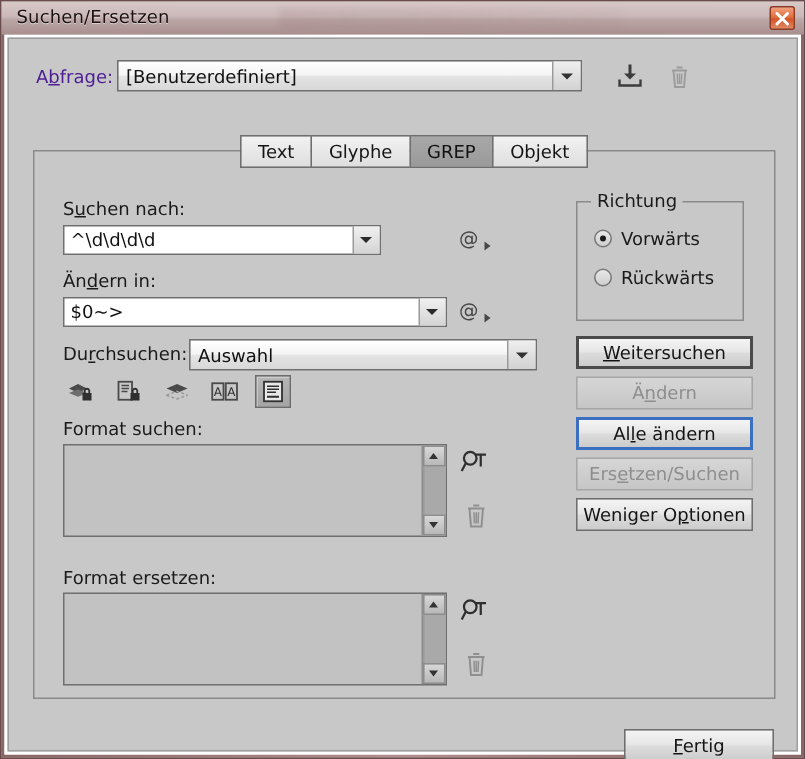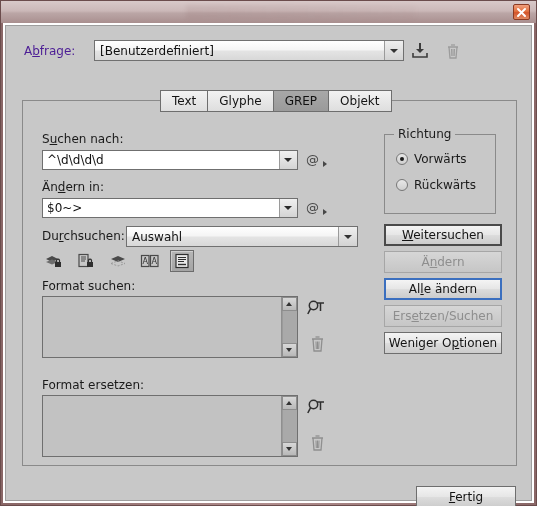--- a/index.html
+++ b/index.html
@@ -123,21 +123,21 @@
   }
   .combo .carrow i {
     position: absolute;
     left: 5px; top: 8px;
     width: 0; height: 0;
     border-left: 4px solid transparent;
     border-right: 4px solid transparent;
     border-top: 4px solid #333;
   }
   #combo-abfrage {
-    left: 70px; top: 0;
+    left: 54px; top: 0;
     width: 310px;
   }
   .icon-btn {
     position: absolute;
     width: 22px; height: 20px;
     cursor: pointer;
   }
   #btn-save-query { left: 385px; top: 1px; }
   #btn-delete-query { left: 418px; top: 1px; }
 
@@ -214,21 +214,21 @@
     background: linear-gradient(to bottom, #f0f0f0, #d4d4d4);
   }
   .textcombo .tarrow i {
     position: absolute;
     left: 4px; top: 7px;
     width: 0; height: 0;
     border-left: 4px solid transparent;
     border-right: 4px solid transparent;
     border-top: 4px solid #2a2a2a;
   }
-  #fld-suchen  { left: 36px; top: 124px; width: 256px; }
+  #fld-suchen  { left: 36px; top: 124px; width: 212px; }
   #fld-aendern { left: 36px; top: 172px; width: 256px; }
 
   .at-btn {
     position: absolute;
     width: 22px; height: 18px;
     cursor: pointer;
     font-size: 13px;
     color: #474747;
     line-height: 18px;
   }
@@ -416,20 +416,21 @@
 </head>
 <body>
 
 <div id="window">
 
   <div class="frame-outer"></div>
   <div class="frame-inner-white"></div>
 
   <div class="titlebar">
     <div class="ghost"></div>
+    <div class="title-text">Suchen/Ersetzen</div>
     <div class="close-btn">
       <svg width="11" height="11" viewBox="0 0 11 11" aria-hidden="true">
         <path d="M2 2 L9 9 M9 2 L2 9" stroke="#ffffff" stroke-width="2" stroke-linecap="round" fill="none"></path>
       </svg>
     </div>
   </div>
 
   <div class="dialog-body">
 
     <div class="row-abfrage">

